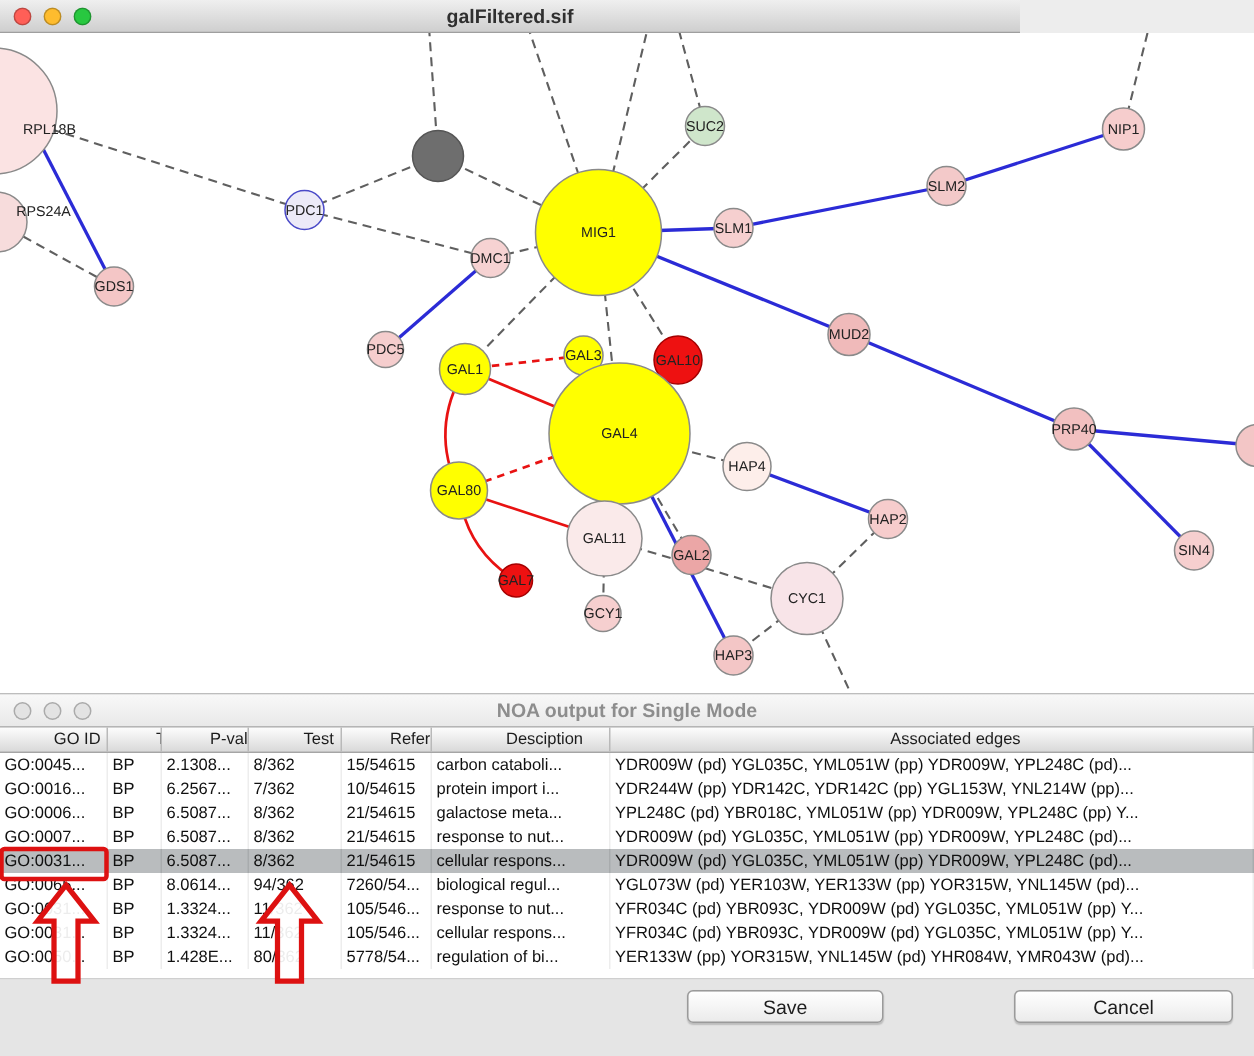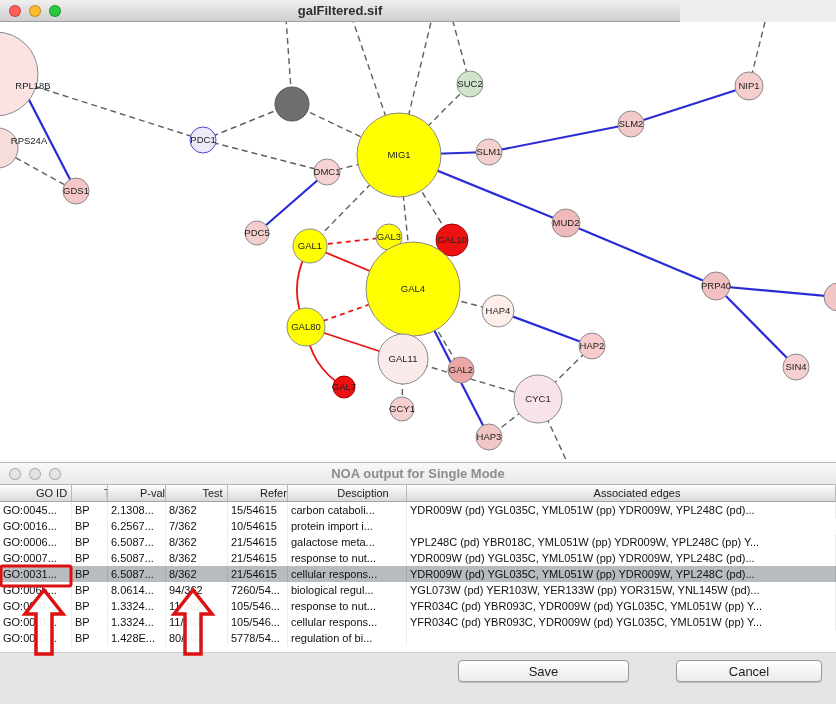--- a/index.html
+++ b/index.html
@@ -25,21 +25,21 @@
   .hcell{font-size:11px;color:#1c1c1c;text-align:center;line-height:16px;border-right:1px solid #b9b9b9;overflow:hidden;white-space:nowrap;box-sizing:border-box;margin-left:32px;}
   .tbody{background:#fff;height:150px;overflow:hidden;border-bottom:1px solid #cfcfcf;}
   .trow{display:grid;height:16px;}
   .trow.selected{background:var(--sel,#b9bcbe);}
   .tcell{font-size:11px;line-height:16px;padding:0 3px;white-space:nowrap;overflow:hidden;border-right:1px solid #ededed;color:#101010;box-sizing:border-box;}
   .trow.selected .tcell{border-right-color:#a8abad;}
   
   .btn{position:absolute;height:22px;border:1px solid #9a9a9a;border-radius:4px;
     background:linear-gradient(#ffffff,#ebebeb);font-size:13px;color:#1d1d1d;
     font-family:"Liberation Sans",sans-serif;box-shadow:0 1px 1px rgba(0,0,0,0.18);padding:0;}
-  #save-btn{left:458px;top:197px;width:171px;}
+  #save-btn{left:458px;top:197px;width:131px;}
   #cancel-btn{left:676px;top:197px;width:146px;}
   
   #annotation-svg{position:absolute;left:0;top:0;pointer-events:none;z-index:10;}
 </style>
 </head>
 <body>
 
 <div class="window-top">
   <div class="titlebar">
     <div class="lights">
@@ -181,20 +181,21 @@
         <div class="tcell">carbon cataboli...</div>
         <div class="tcell">YDR009W (pd) YGL035C, YML051W (pp) YDR009W, YPL248C (pd)...</div>
       </div>
       <div class="trow" style="grid-template-columns: 72px 36px 58px 62px 60px 119px minmax(0px, 1fr);">
         <div class="tcell">GO:0016...</div>
         <div class="tcell">BP</div>
         <div class="tcell">6.2567...</div>
         <div class="tcell">7/362</div>
         <div class="tcell">10/54615</div>
         <div class="tcell">protein import i...</div>
+        <div class="tcell">YDR244W (pp) YDR142C, YDR142C (pp) YGL153W, YNL214W (pp)...</div>
       </div>
       <div class="trow" style="grid-template-columns: 72px 36px 58px 62px 60px 119px minmax(0px, 1fr);">
         <div class="tcell">GO:0006...</div>
         <div class="tcell">BP</div>
         <div class="tcell">6.5087...</div>
         <div class="tcell">8/362</div>
         <div class="tcell">21/54615</div>
         <div class="tcell">galactose meta...</div>
         <div class="tcell">YPL248C (pd) YBR018C, YML051W (pp) YDR009W, YPL248C (pp) Y...</div>
       </div>
@@ -243,20 +244,21 @@
         <div class="tcell">cellular respons...</div>
         <div class="tcell">YFR034C (pd) YBR093C, YDR009W (pd) YGL035C, YML051W (pp) Y...</div>
       </div>
       <div class="trow" style="grid-template-columns: 72px 36px 58px 62px 60px 119px minmax(0px, 1fr);">
         <div class="tcell">GO:0050...</div>
         <div class="tcell">BP</div>
         <div class="tcell">1.428E...</div>
         <div class="tcell">80/362</div>
         <div class="tcell">5778/54...</div>
         <div class="tcell">regulation of bi...</div>
+        <div class="tcell">YER133W (pp) YOR315W, YNL145W (pd) YHR084W, YMR043W (pd)...</div>
       </div>
     </div>
 
   <button class="btn" id="save-btn">Save</button>
   <button class="btn" id="cancel-btn">Cancel</button>
 
   <svg id="annotation-svg" width="836" height="242">
       <rect x="1" y="103" width="70" height="20" rx="2" fill="none" stroke="#dd1111" stroke-width="3"></rect>
       <path d="M44,127 L63,151 L52,151 L52,191 L36,191 L36,151 L25,151 Z" fill="#ffffff" fill-opacity="0.92" stroke="#dd1111" stroke-width="3.5" stroke-linejoin="miter"></path>
       <path d="M193,127 L212,151 L201,151 L201,191 L185,191 L185,151 L174,151 Z" fill="#ffffff" fill-opacity="0.92" stroke="#dd1111" stroke-width="3.5" stroke-linejoin="miter"></path>

